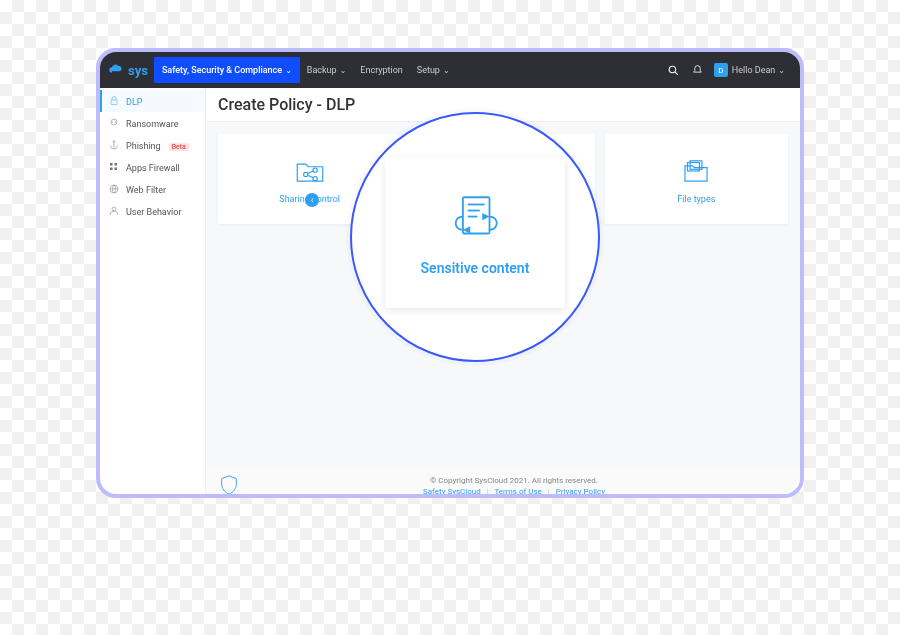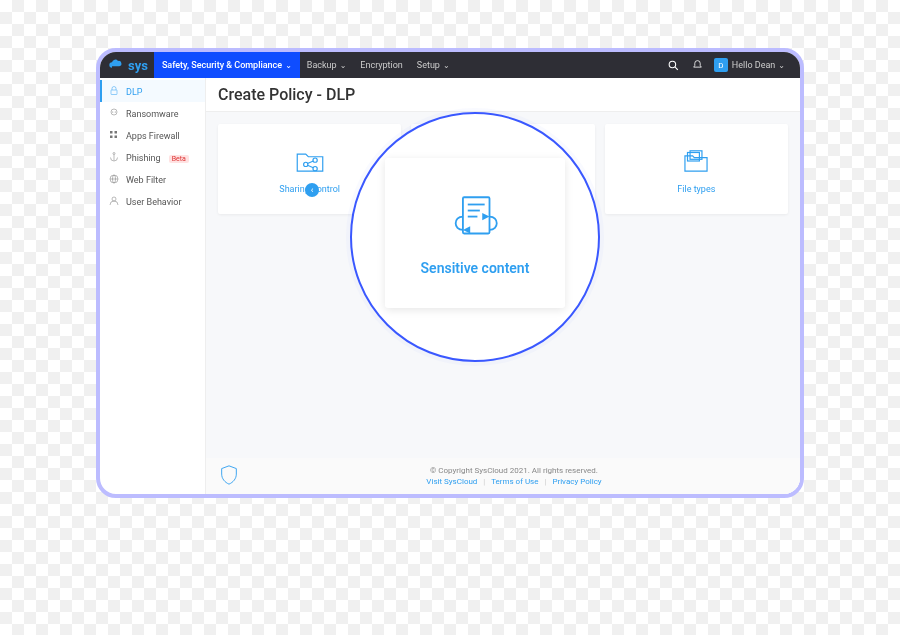--- a/index.html
+++ b/index.html
@@ -4,21 +4,21 @@
 <style>
   * { box-sizing: border-box; margin: 0; padding: 0; font-family: -apple-system, BlinkMacSystemFont, "Segoe UI", Roboto, Arial, sans-serif; }
   body { width: 900px; height: 635px; position: relative; background:
     repeating-conic-gradient(#f0f0f0 0% 25%, #fff 0% 50%) 0 0/24px 24px;
   }
   .frame {
     position: absolute; left: 96px; top: 48px; width: 708px; height: 450px;
     border: 4px solid #bcbcff; border-radius: 20px; background: #fff; overflow: hidden;
   }
   .topbar {
-    height: 26px; background: #2e2e35; display: flex; align-items: center;
+    height: 36px; background: #2e2e35; display: flex; align-items: center;
     padding: 0 8px; color: #eee; font-size: 9px;
   }
   .logo { color:#2f9ff0; font-weight:700; font-size: 13px; display:flex; align-items:center; gap:4px; margin-right:6px;}
   .logo svg { width:16px; height:16px; }
   .nav-tab {
     background: #0f4dff; color: #fff; padding: 0 8px; height: 26px;
     display: inline-flex; align-items: center; font-weight:500; font-size:9px; white-space:nowrap;
   }
   .nav-item { color:#ccc; padding:0 7px; height:26px; display:inline-flex; align-items:center; white-space:nowrap;}
   .chev { margin-left:3px; font-size:8px; }
@@ -120,38 +120,38 @@
               <circle cx="12" cy="10" r="6" stroke="#777" fill="none"></circle>
               <circle cx="9.5" cy="10" r="1" fill="#777"></circle>
               <circle cx="14.5" cy="10" r="1" fill="#777"></circle>
             </svg>
           </span>
         <span>Ransomware</span>
       </div>
       <div class="side-item">
         <span class="sico">
             <svg viewBox="0 0 24 24" width="12" height="12">
+              <circle cx="12" cy="5" r="2" stroke="#777" fill="none"></circle>
+              <line x1="12" y1="7" x2="12" y2="19" stroke="#777"></line>
+              <path d="M5 13a7 7 0 0014 0" stroke="#777" fill="none"></path>
+            </svg>
+          </span>
+        <span>Phishing</span>
+        <span class="beta">Beta</span>
+      </div>
+      <div class="side-item">
+        <span class="sico">
+            <svg viewBox="0 0 24 24" width="12" height="12">
               <rect x="4" y="4" width="5" height="5" fill="#777"></rect>
               <rect x="4" y="13" width="5" height="5" fill="#777"></rect>
               <rect x="13" y="4" width="5" height="5" fill="#777"></rect>
               <rect x="13" y="13" width="5" height="5" fill="#777"></rect>
             </svg>
           </span>
         <span>Apps Firewall</span>
-      </div>
-      <div class="side-item">
-        <span class="sico">
-            <svg viewBox="0 0 24 24" width="12" height="12">
-              <circle cx="12" cy="5" r="2" stroke="#777" fill="none"></circle>
-              <line x1="12" y1="7" x2="12" y2="19" stroke="#777"></line>
-              <path d="M5 13a7 7 0 0014 0" stroke="#777" fill="none"></path>
-            </svg>
-          </span>
-        <span>Phishing</span>
-        <span class="beta">Beta</span>
       </div>
       <div class="side-item">
         <span class="sico">
             <svg viewBox="0 0 24 24" width="12" height="12">
               <circle cx="12" cy="12" r="8" stroke="#777" fill="none"></circle>
               <ellipse cx="12" cy="12" rx="3" ry="8" stroke="#777" fill="none"></ellipse>
               <line x1="4" y1="12" x2="20" y2="12" stroke="#777"></line>
             </svg>
           </span>
         <span>Web Filter</span>
@@ -212,21 +212,21 @@
 
       <div class="footer">
         <span class="footer-badge">
           <svg viewBox="0 0 24 24">
               <path d="M12 2l8 3v6c0 5-3.5 9-8 11-4.5-2-8-6-8-11V5l8-3z"></path>
             </svg>
         </span>
         <div class="fcenter">
           <div>© Copyright SysCloud 2021. All rights reserved.</div>
           <div class="flinks">
-            <a href="#">Visit SysCloud</a>
+            <a href="#">Safety SysCloud</a>
             <span class="sep">|</span>
             <a href="#">Terms of Use</a>
             <span class="sep">|</span>
             <a href="#">Privacy Policy</a>
           </div>
         </div>
       </div>
     </div>
   </div>
 </div>

